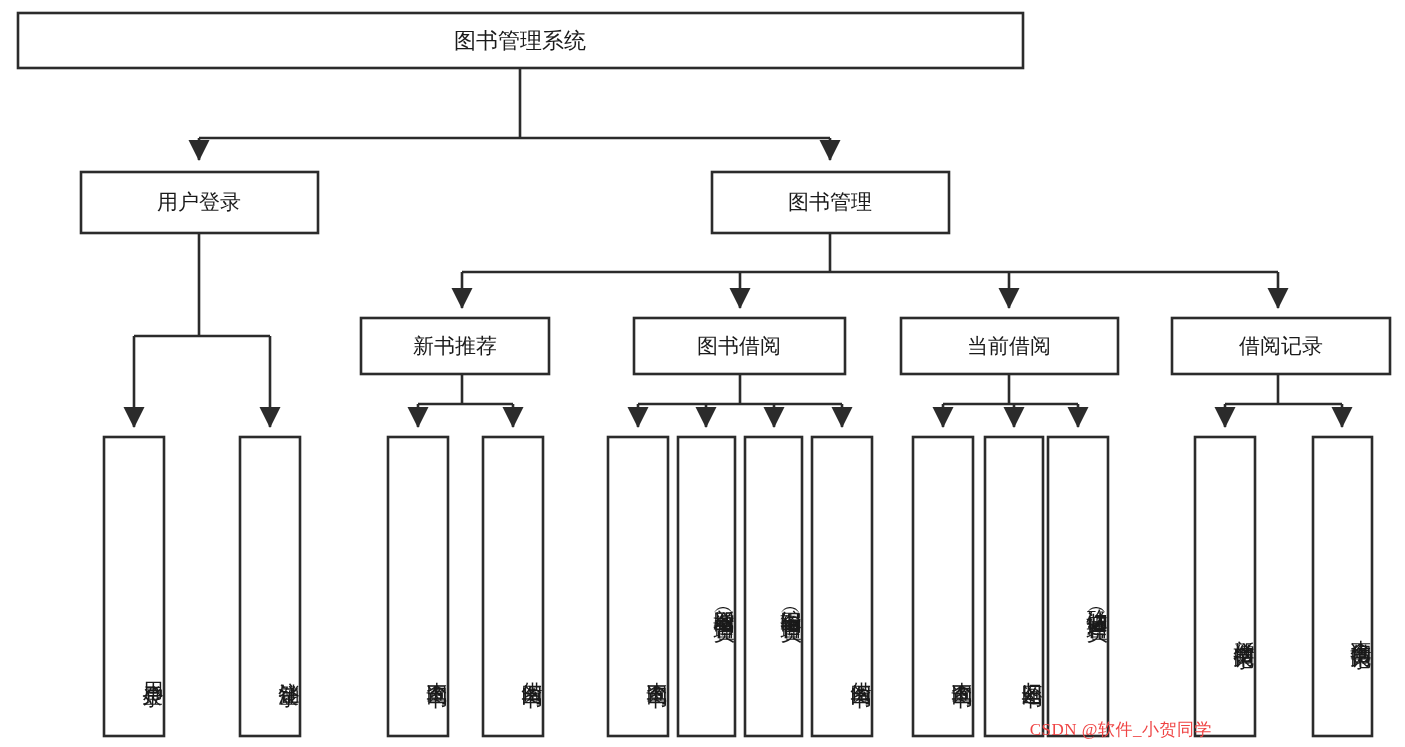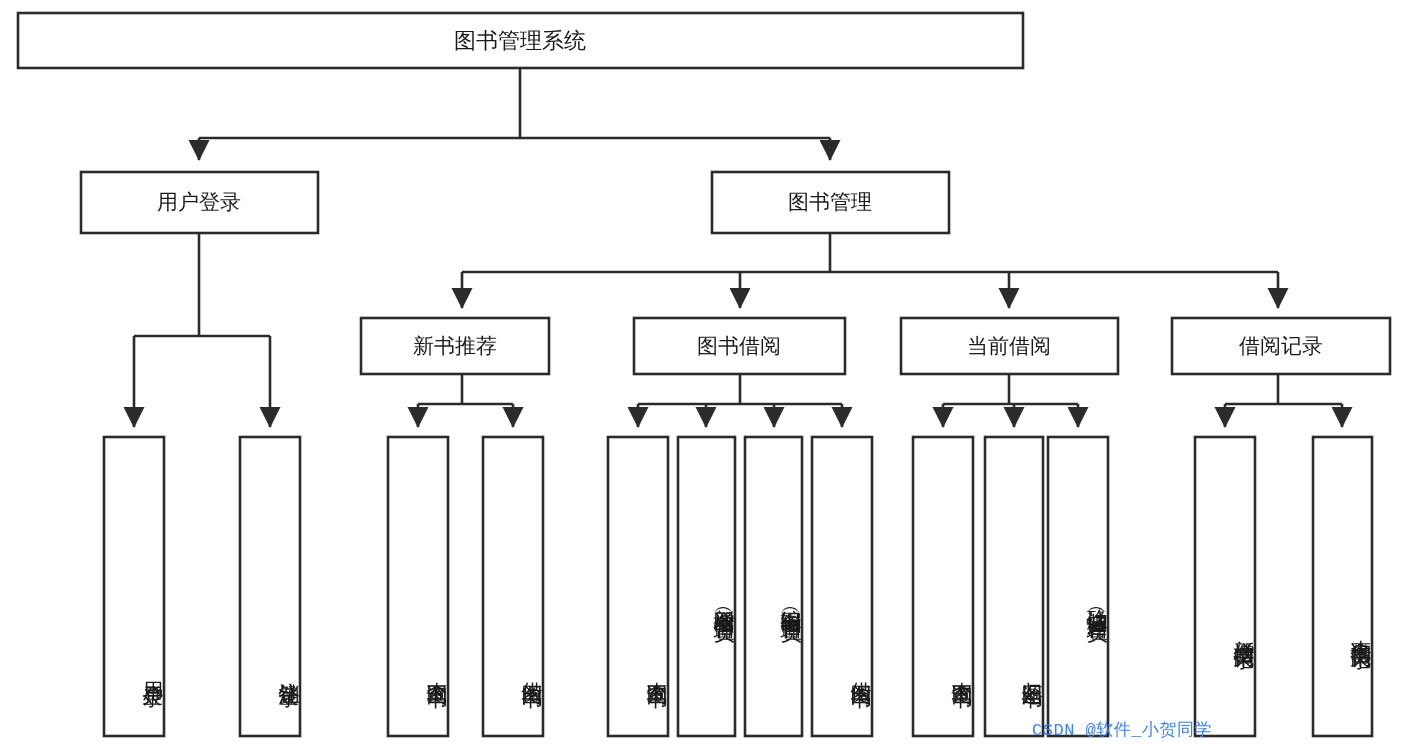--- a/index.html
+++ b/index.html
@@ -66,23 +66,23 @@
     align-items: flex-start;
     justify-content: center;
     white-space: normal;
     text-align: left;
     pointer-events: none;
   }
   .watermark {
     position: absolute;
     right: 12px;
     bottom: 6px;
-    font-family: Liberation Mono, monospace;
+    font-family: Liberation Serif, serif;
     font-size: 17px;
-    color: #3b82f6;
+    color: #ef4444;
     letter-spacing: 0.5px;
     white-space: nowrap;
   }
 </style>
 </head>
 <body>
 
 <div id="diagram-root">
 
   <svg class="diagram" viewBox="0 0 1405 747">

